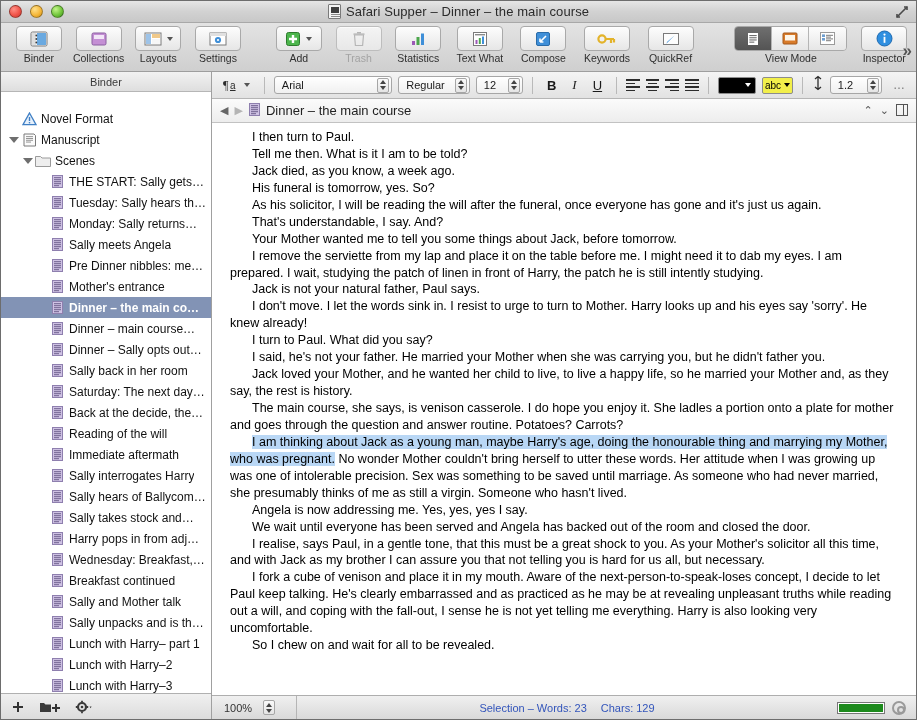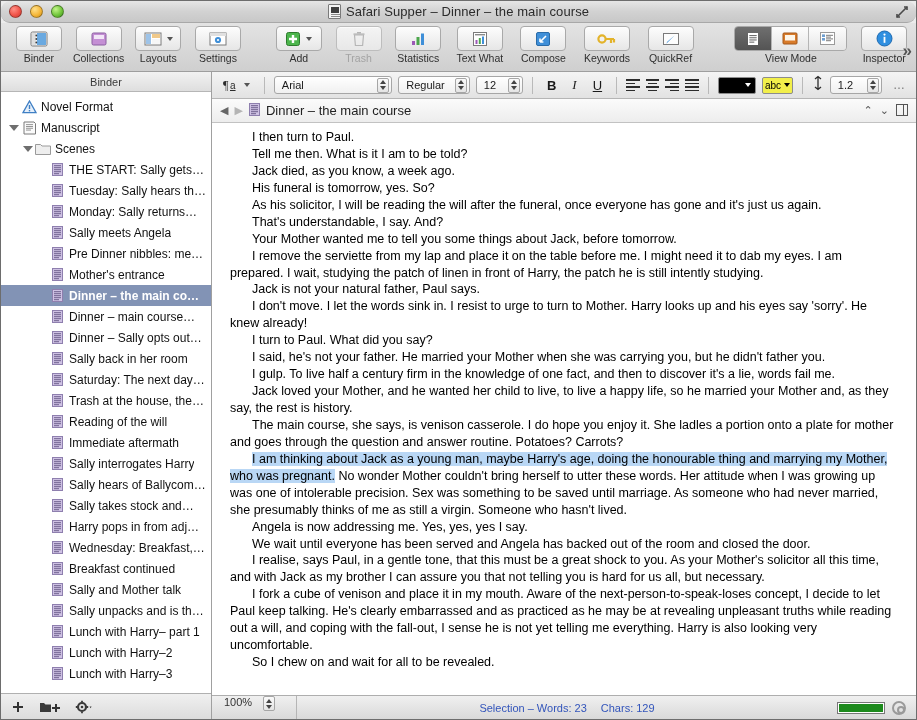--- a/index.html
+++ b/index.html
@@ -10,21 +10,21 @@
     -webkit-font-smoothing: antialiased;
   }
   #app { width: 917px; height: 720px; position: relative; display: flex; flex-direction: column;
          border: 1px solid #6d6d6d; background: #ececec; }
 
   
   .titlebar {
     height: 22px; flex: 0 0 22px; position: relative;
     background: linear-gradient(to bottom, #e6e6e6 0%, #d2d2d2 50%, #c8c8c8 100%);
     border-bottom: 1px solid #a8a8a8;
-    display: flex; align-items: center; justify-content: center; border-radius: 9px;
+    display: flex; align-items: center; justify-content: center;
   }
   .traffic { position: absolute; left: 8px; top: 4px; display: flex; gap: 8px; }
   .tl { width: 13px; height: 13px; border-radius: 50%; border: 1px solid rgba(0,0,0,.35); }
   .tl.red    { background: radial-gradient(circle at 35% 30%, #ff8f85 0%, #f1554a 55%, #c3372d 100%); }
   .tl.yellow { background: radial-gradient(circle at 35% 30%, #ffe08a 0%, #f6b83c 55%, #c98c14 100%); }
   .tl.green  { background: radial-gradient(circle at 35% 30%, #c3f58a 0%, #73c73d 55%, #3f8f20 100%); }
   .title-wrap { display: flex; align-items: center; gap: 5px; }
   .title-text { font-size: 13px; color: #2b2b2b; font-weight: 400; letter-spacing: .1px; }
   .doc-badge { width: 13px; height: 15px; background: #f4f4f4; border: 1px solid #7a7a7a;
                position: relative; border-radius: 1px; }
@@ -70,21 +70,21 @@
 
   
   .body { flex: 1 1 auto; display: flex; min-height: 0; }
 
   
   .sidebar { width: 211px; flex: 0 0 211px; display: flex; flex-direction: column;
              background: #ffffff; border-right: 1px solid #a0a0a0; min-height: 0; }
   .sb-header { height: 20px; flex: 0 0 20px; display:flex; align-items:center; justify-content:center;
                background: linear-gradient(to bottom,#f2f2f2,#dedede); border-bottom: 1px solid #b6b6b6;
                font-size: 11px; color: #3a3a3a; }
-  .sb-list { flex: 1 1 auto; overflow: hidden; padding-top: 4px; background: #fff; }
+  .sb-list { flex: 1 1 auto; overflow: hidden; padding-top: 16px; background: #fff; }
   .sb-row { height: 21px; display: flex; align-items: center; font-size: 12px; color: #111;
             white-space: nowrap; padding-right: 4px; }
   .sb-row.selected { background: #8293b5; color: #fff; font-weight: bold; }
   .disc { width: 14px; display:flex; align-items:center; justify-content:center; flex: 0 0 14px; }
   .disc i { width:0;height:0;border-left:5px solid transparent;border-right:5px solid transparent;
             border-top:6px solid #6e6e6e; display:block; }
   .sb-ico { width: 16px; flex: 0 0 16px; display:flex; align-items:center; justify-content:center; margin-right: 4px;}
   .sb-text { overflow: hidden; text-overflow: ellipsis; }
   .sb-footer { height: 26px; flex: 0 0 26px; display:flex; align-items:center; gap: 14px; padding-left: 10px;
                background: linear-gradient(to bottom,#f0f0f0,#dcdcdc); border-top: 1px solid #b0b0b0; }
@@ -122,21 +122,21 @@
 
   .page { flex: 1 1 auto; overflow: hidden; padding: 6px 18px 0 18px;
           font-family: "Liberation Sans", sans-serif; font-size: 12.5px; color: #000; background: #fff; }
   .page p { line-height: 1.355; text-indent: 0; }
   .page p.ind { text-indent: 22px; }
   .hl { background: #b9d7f5; }
 
   .statusbar { height: 24px; flex: 0 0 24px; display: flex; align-items: center;
                background: linear-gradient(to bottom,#f0f0f0,#d9d9d9); border-top: 1px solid #aeaeae;
                font-size: 11px; color: #333; }
-  .zoom-box { width: 85px; display:flex; align-items:flex-start; gap: 6px; padding-left: 12px;
+  .zoom-box { width: 85px; display:flex; align-items:center; gap: 6px; padding-left: 12px;
               border-right: 1px solid #b5b5b5; height: 100%; }
   .status-center { flex: 1 1 auto; display:flex; align-items:center; justify-content:center; gap: 14px;
                    color: #3355bb; }
   .status-right { display:flex; align-items:center; gap: 7px; padding-right: 10px; }
   .prog { width: 48px; height: 12px; border: 1px solid #777; background: #fff; padding: 1px; }
   .prog i { display:block; height: 100%; background: #1d8a1d; }
   .target { width: 14px; height: 14px; border-radius: 50%; border: 2px solid #9a9a9a; position: relative; }
   .target:after { content:""; position:absolute; left:3px; top:3px; width:4px; height:4px; border-radius:50%;
                   border: 2px solid #9a9a9a; }
 </style>
@@ -596,21 +596,21 @@
                 <rect x="0.5" y="0.5" width="10" height="12" fill="#cfc2e4" stroke="#8e7fae"></rect>
                 <g fill="#6d5f8c">
                   <rect x="2" y="2.2" width="7" height="1"></rect>
                   <rect x="2" y="4.2" width="7" height="1"></rect>
                   <rect x="2" y="6.2" width="7" height="1"></rect>
                   <rect x="2" y="8.2" width="7" height="1"></rect>
                   <rect x="2" y="10.2" width="5" height="1"></rect>
                 </g>
               </svg>
             </span>
-            <span class="sb-text">Trash at the house, the…</span>
+            <span class="sb-text">Back at the decide, the…</span>
           </div>
           <div class="sb-row">
             <span class="disc" style="margin-left: 34px;"></span>
             <span class="sb-ico">
               <svg width="11" height="13" viewBox="0 0 11 13">
                 <rect x="0.5" y="0.5" width="10" height="12" fill="#cfc2e4" stroke="#8e7fae"></rect>
                 <g fill="#6d5f8c">
                   <rect x="2" y="2.2" width="7" height="1"></rect>
                   <rect x="2" y="4.2" width="7" height="1"></rect>
                   <rect x="2" y="6.2" width="7" height="1"></rect>
@@ -958,21 +958,20 @@
           <p class="ind">Jack died, as you know, a week ago.</p>
           <p class="ind">His funeral is tomorrow, yes. So?</p>
           <p class="ind">As his solicitor, I will be reading the will after the funeral, once everyone has gone and it's just us again.</p>
           <p class="ind">That's understandable, I say. And?</p>
           <p class="ind">Your Mother wanted me to tell you some things about Jack, before tomorrow.</p>
           <p class="ind">I remove the serviette from my lap and place it on the table before me. I might need it to dab my eyes. I am prepared. I wait, studying the patch of linen in front of Harry, the patch he is still intently studying.</p>
           <p class="ind">Jack is not your natural father, Paul says.</p>
           <p class="ind">I don't move. I let the words sink in. I resist to urge to turn to Mother. Harry looks up and his eyes say 'sorry'. He knew already!</p>
           <p class="ind">I turn to Paul. What did you say?</p>
           <p class="ind">I said, he's not your father. He married your Mother when she was carrying you, but he didn't father you.</p>
-          <p class="ind">I gulp. To live half a century firm in the knowledge of one fact, and then to discover it's a lie, words fail me.</p>
           <p class="ind"> Jack loved your Mother, and he wanted her child to live, to live a happy life, so he married your Mother and, as they say, the rest is history.</p>
           <p class="ind">The main course, she says, is venison casserole. I do hope you enjoy it. She ladles a portion onto a plate for mother and goes through the question and answer routine. Potatoes? Carrots?</p>
           <p class="ind"><span class="hl">I am thinking about Jack as a young man, maybe Harry's age, doing the honourable thing and marrying my Mother, who was pregnant.</span><span> No wonder Mother couldn't bring herself to utter these words. Her attitude when I was growing up was one of intolerable precision. Sex was something to be saved until marriage. As someone who had never married, she presumably thinks of me as still a virgin. Someone who hasn't lived.</span></p>
           <p class="ind">Angela is now addressing me. Yes, yes, yes I say.</p>
           <p class="ind">We wait until everyone has been served and Angela has backed out of the room and closed the door.</p>
           <p class="ind">I realise, says Paul, in a gentle tone, that this must be a great shock to you. As your Mother's solicitor all this time, and with Jack as my brother I can assure you that not telling you is hard for us all, but necessary.</p>
           <p class="ind">I fork a cube of venison and place it in my mouth. Aware of the next-person-to-speak-loses concept, I decide to let Paul keep talking. He's clearly embarrassed and as practiced as he may be at revealing unpleasant truths while reading out a will, and coping with the fall-out, I sense he is not yet telling me everything. Harry is also looking very uncomfortable.</p>
           <p class="ind">So I chew on and wait for all to be revealed.</p>
         </div>
 

